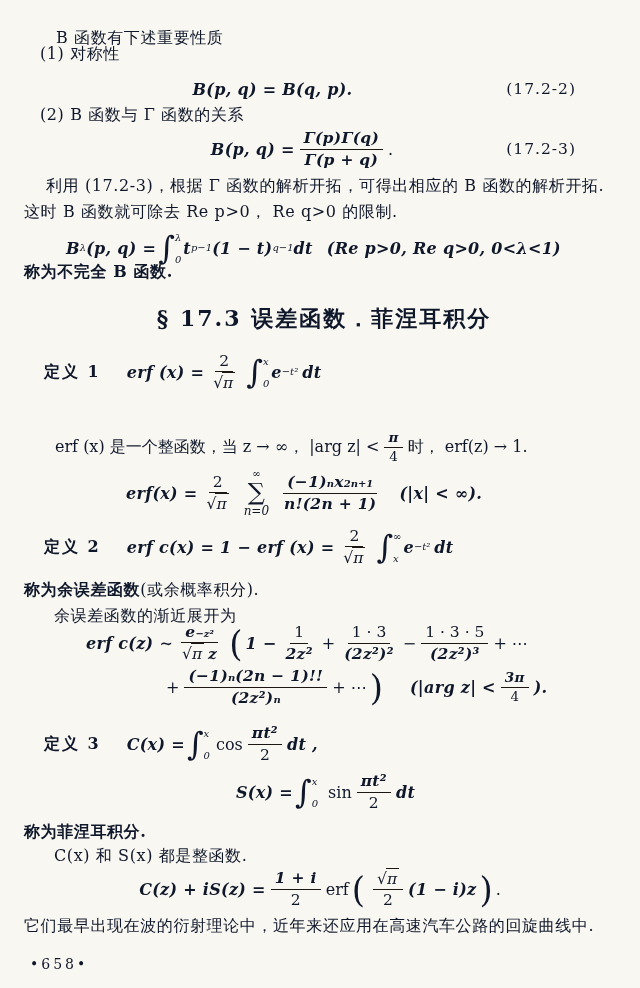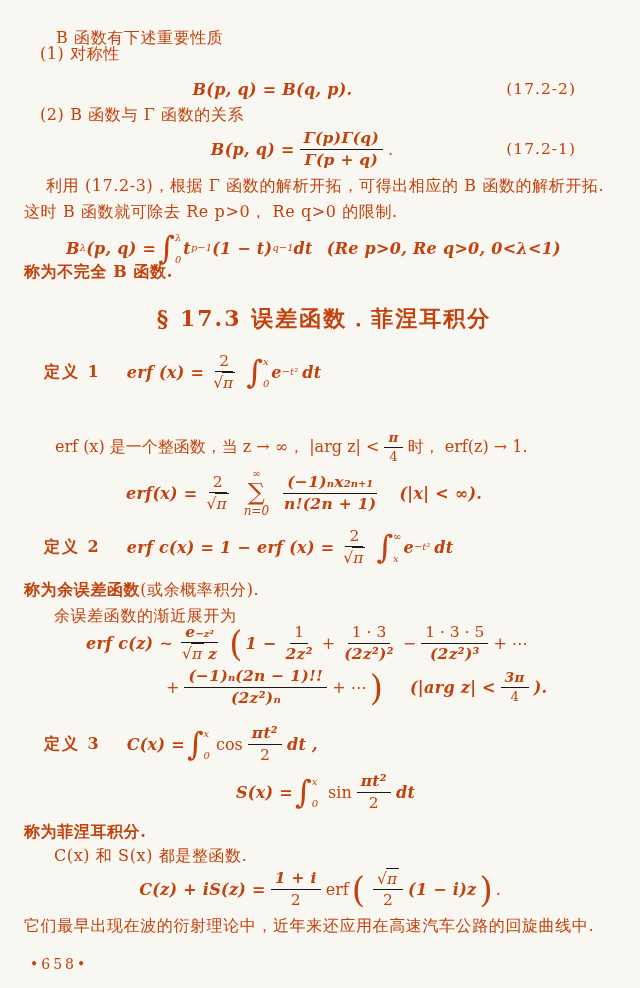--- a/index.html
+++ b/index.html
@@ -1,19 +1,19 @@
 <!DOCTYPE html>
 <html><head>
 <meta charset="utf-8">
 <style>
   * { box-sizing: border-box; }
   html, body { margin: 0; padding: 0; background: #e9e6df; }
   .page {
     position: relative; width: 640px; height: 988px; margin: 0 auto;
-    background: #f9f7f1; color: #c2410c; overflow: hidden;
+    background: #f9f7f1; color: #0f172a; overflow: hidden;
     font-family: "DejaVu Serif", "Liberation Serif", serif;
   }
   .txt { position: absolute; font-size: 16px; white-space: nowrap; letter-spacing: 0.6px; }
   .b { font-weight: bold; }
   .row { position: absolute; display: flex; align-items: center; white-space: nowrap; font-size: 16px; }
   .center { left: 0; width: 640px; justify-content: center; }
   .mi { font-style: italic; letter-spacing: 0.3px; font-weight: bold; }
   .mr { font-style: normal; }
   .eqtag { position: absolute; right: 64px; top: 50%; transform: translateY(-50%); font-size: 15.5px; letter-spacing: 1px; font-style: normal; }
   .frac { display: inline-flex; flex-direction: column; align-items: center; margin: 0 5px; line-height: 1.3; font-size: 15.5px; }
@@ -54,21 +54,21 @@
 
   <div class="txt" style="top:105px;left:40px">(2) B 函数与 Γ 函数的关系</div>
 
   <div class="row center" style="top:126px;height:46px;padding-right:36px">
     <span class="mi">B(p, q) =</span>
     <span class="frac">
       <span class="fn mi">Γ(p)Γ(q)</span>
       <span class="fd mi">Γ(p + q)</span>
     </span>
     <span class="mr">.</span>
-    <span class="eqtag">(17.2-1)</span>
+    <span class="eqtag">(17.2-3)</span>
   </div>
 
   <div class="txt" style="top:176px;left:46px">利用 (17.2-3)，根据 Γ 函数的解析开拓，可得出相应的 B 函数的解析开拓.</div>
   <div class="txt" style="top:202px;left:24px">这时 B 函数就可除去 Re p&gt;0， Re q&gt;0 的限制.</div>
 
   <div class="row" style="top:226px;height:44px;left:66px">
     <span class="mi">B</span>
       <sub class="s">λ</sub>
     <span class="mi">(p, q) =</span>
     <span class="int">

